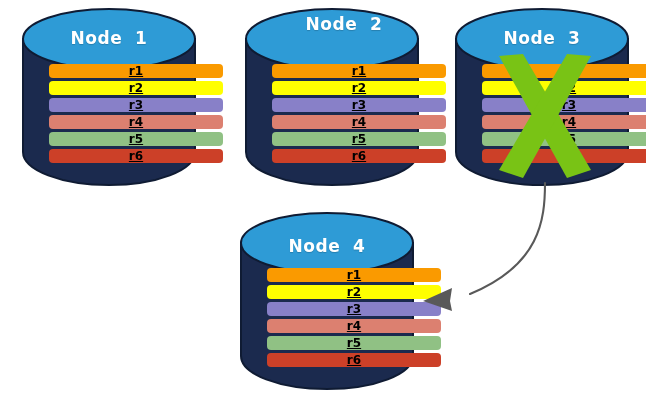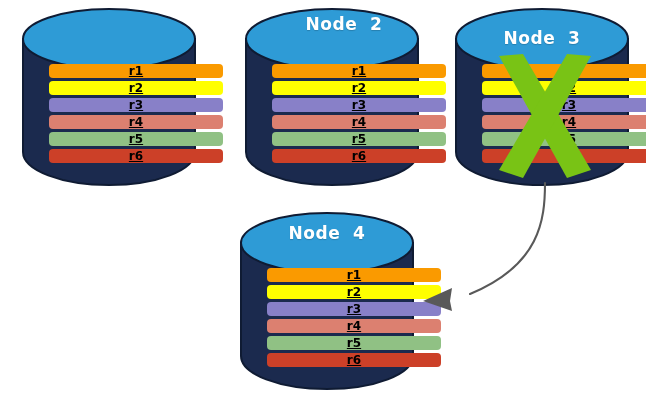--- a/index.html
+++ b/index.html
@@ -80,20 +80,21 @@
 </head>
 <body>
 
 <div id="canvas">
 
   <div class="node" style="left:22px; top:6px; width:174px; height:180px;">
     <svg class="node-svg" width="174" height="180" viewBox="0 0 174 180">
       <path d="M1,33 L1,146 A86,33 0 0 0 173,146 L173,33 Z" fill="#1B2A4E" stroke="#0F1B33" stroke-width="2"></path>
       <ellipse cx="87" cy="33" rx="86" ry="30" fill="#2E9BD6" stroke="#0F1B33" stroke-width="2"></ellipse>
     </svg>
+    <div class="node-title" style="top:22px;">Node  1</div>
     <div class="rows" style="top:58px; padding:0 27px;">
       <div class="row" style="height: 14px; margin-bottom: 3px; background: rgb(250, 154, 0);">r1</div>
       <div class="row" style="height: 14px; margin-bottom: 3px; background: rgb(255, 255, 0);">r2</div>
       <div class="row" style="height: 14px; margin-bottom: 3px; background: rgb(136, 128, 200);">r3</div>
       <div class="row" style="height: 14px; margin-bottom: 3px; background: rgb(220, 128, 112);">r4</div>
       <div class="row" style="height: 14px; margin-bottom: 3px; background: rgb(144, 193, 132);">r5</div>
       <div class="row" style="height: 14px; background: rgb(204, 64, 40);">r6</div>
     </div>
   </div>
 
@@ -132,21 +133,21 @@
       <polygon points="6,2 30,0 98,116 74,124" fill="#79C315"></polygon>
       <polygon points="98,2 74,0 6,116 30,124" fill="#79C315"></polygon>
     </svg>
   </div>
 
   <div class="node" style="left:240px; top:210px; width:174px; height:180px;">
     <svg class="node-svg" width="174" height="180" viewBox="0 0 174 180">
       <path d="M1,33 L1,146 A86,33 0 0 0 173,146 L173,33 Z" fill="#1B2A4E" stroke="#0F1B33" stroke-width="2"></path>
       <ellipse cx="87" cy="33" rx="86" ry="30" fill="#2E9BD6" stroke="#0F1B33" stroke-width="2"></ellipse>
     </svg>
-    <div class="node-title" style="top:13px;">Node  4</div>
+    <div class="node-title" style="top:26px;">Node  4</div>
     <div class="rows" style="top:58px; padding:0 27px;">
       <div class="row" style="height: 14px; margin-bottom: 3px; background: rgb(250, 154, 0);">r1</div>
       <div class="row" style="height: 14px; margin-bottom: 3px; background: rgb(255, 255, 0);">r2</div>
       <div class="row" style="height: 14px; margin-bottom: 3px; background: rgb(136, 128, 200);">r3</div>
       <div class="row" style="height: 14px; margin-bottom: 3px; background: rgb(220, 128, 112);">r4</div>
       <div class="row" style="height: 14px; margin-bottom: 3px; background: rgb(144, 193, 132);">r5</div>
       <div class="row" style="height: 14px; background: rgb(204, 64, 40);">r6</div>
     </div>
   </div>
 

